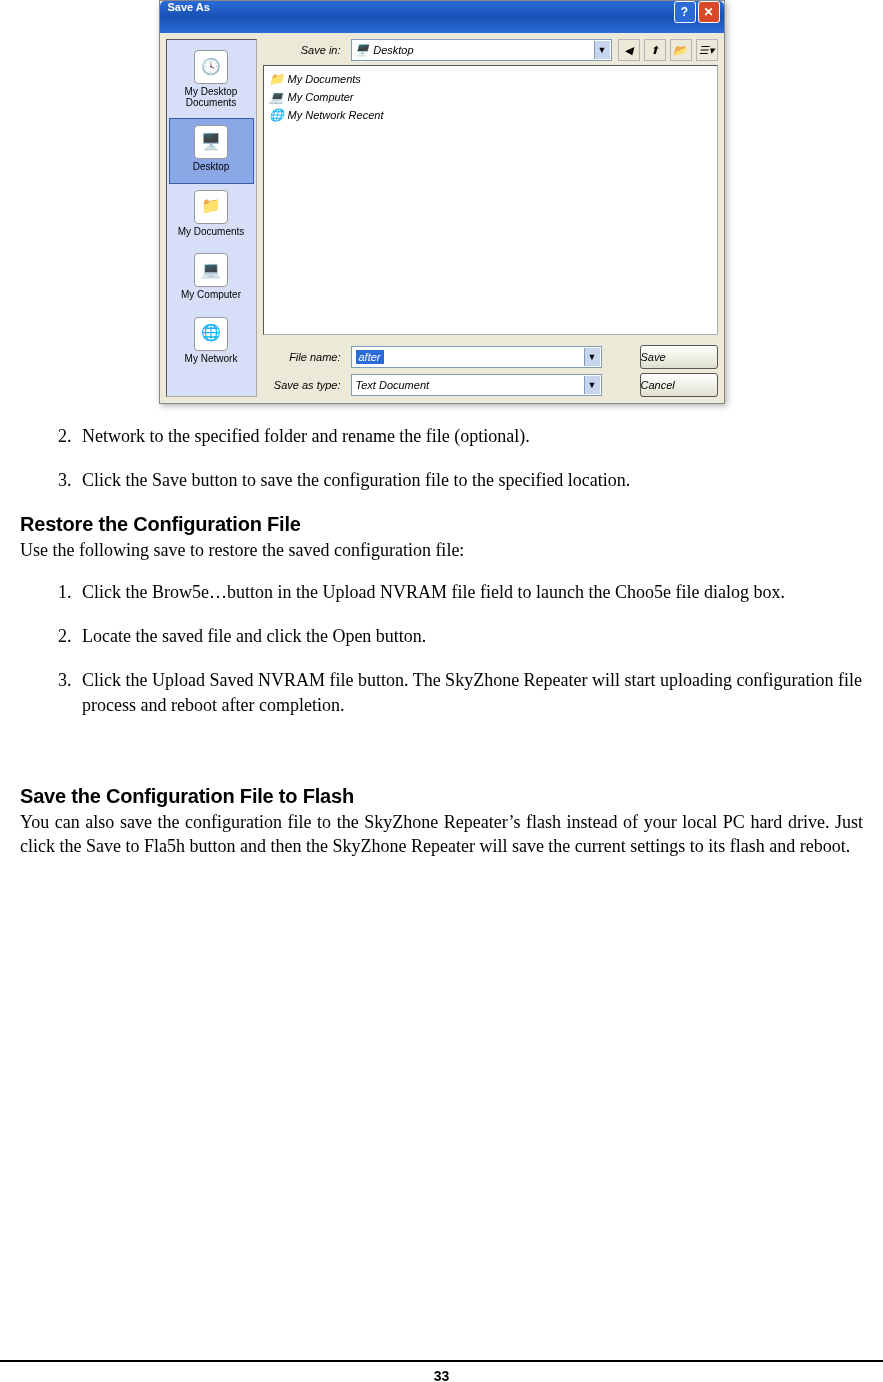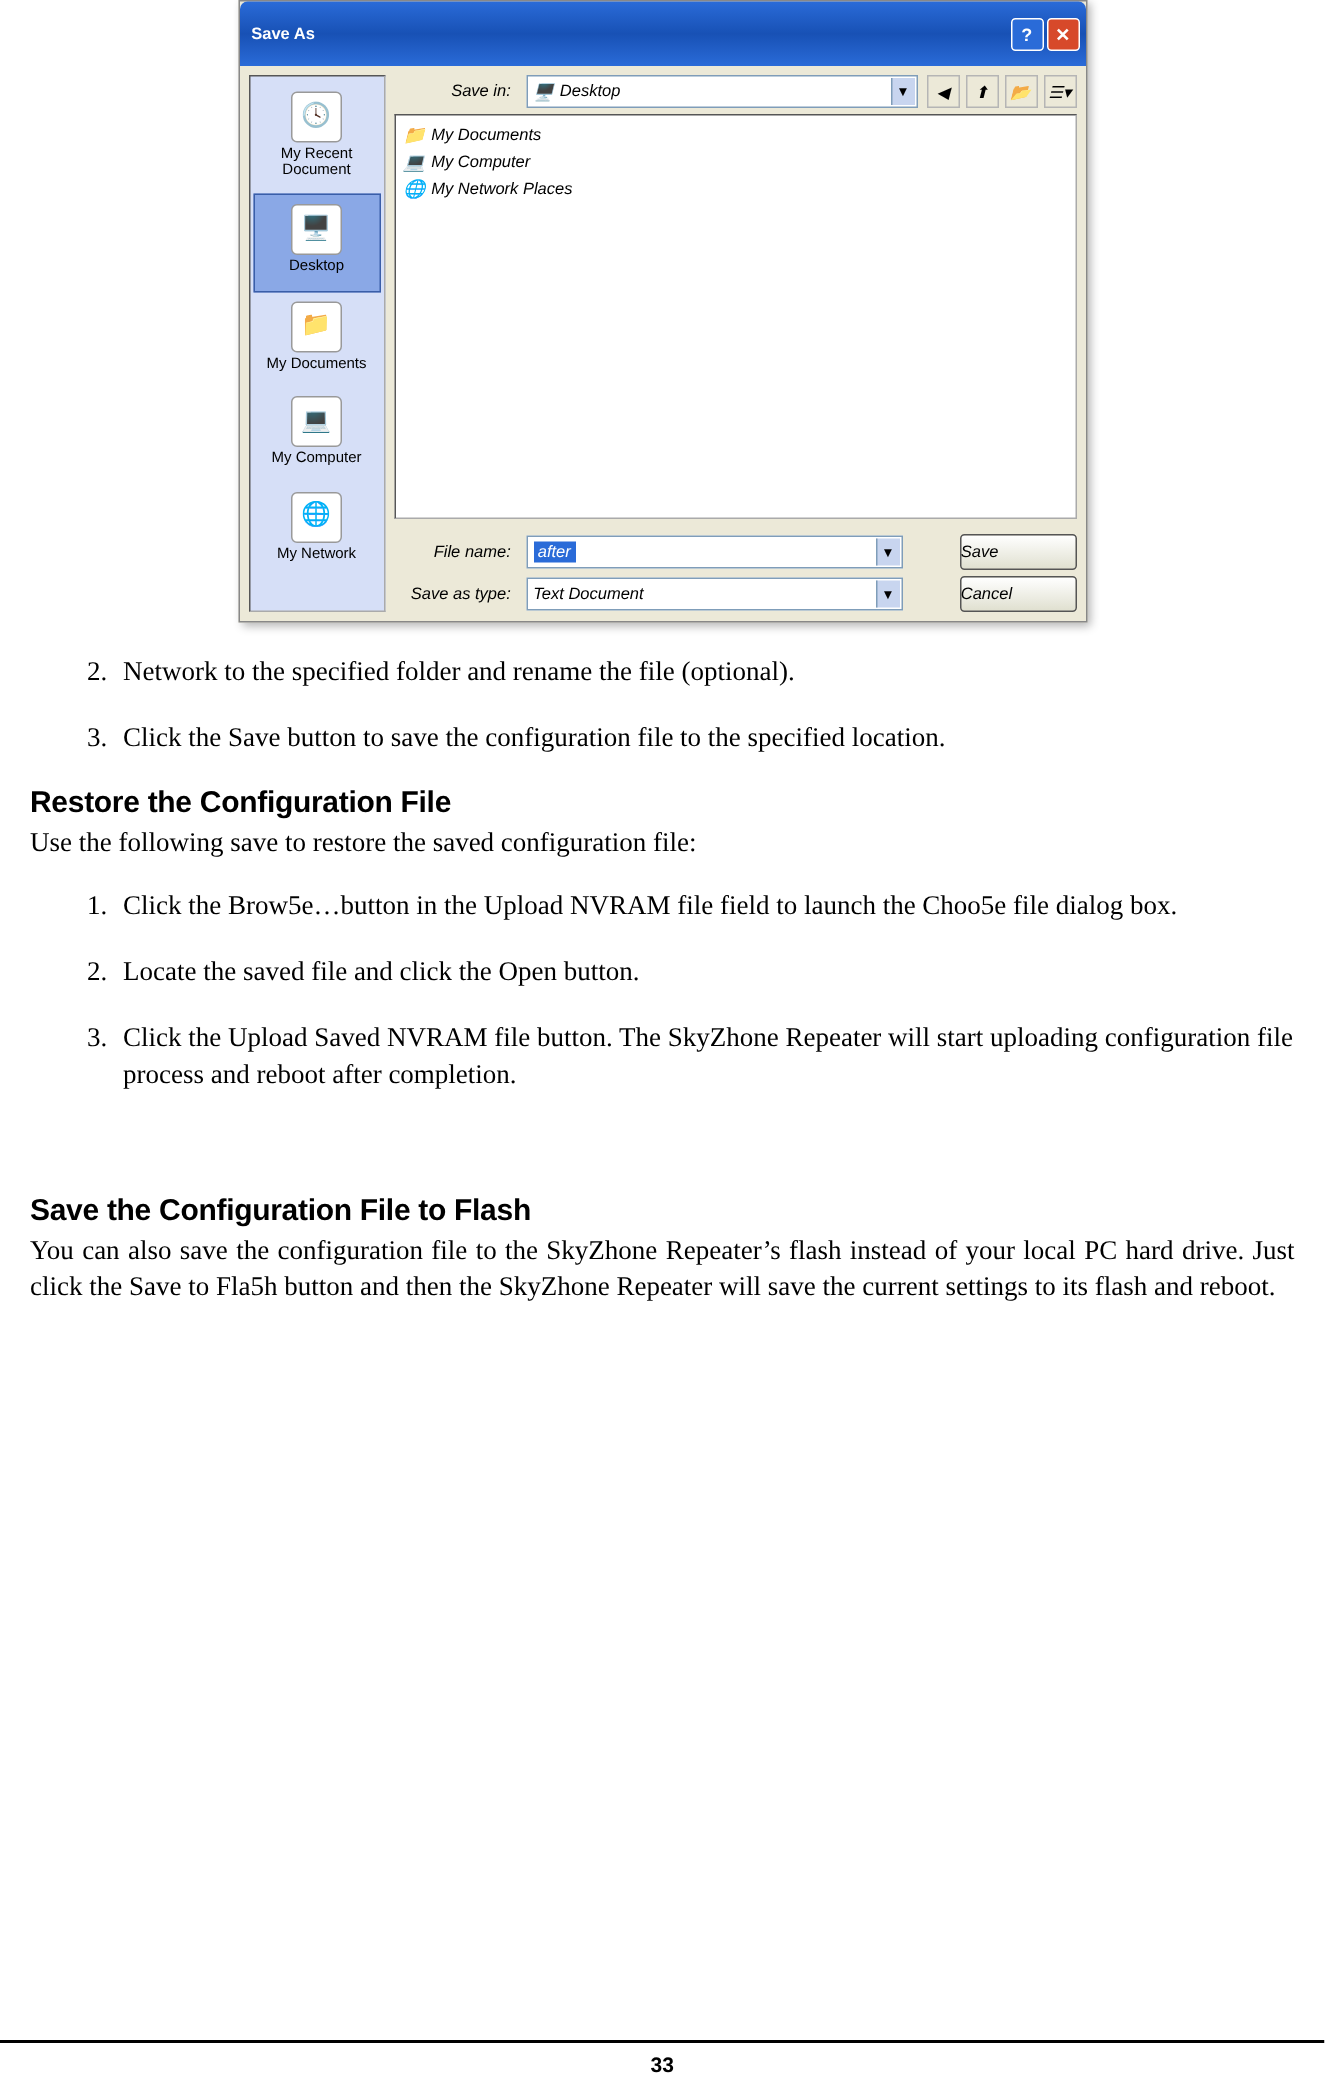--- a/index.html
+++ b/index.html
@@ -24,23 +24,23 @@
     margin: 0 auto 20px auto;
     border: 1px solid #888;
     box-shadow: 2px 2px 6px rgba(0,0,0,0.3);
     background: #ece9d8;
     font-family: Tahoma, Arial, sans-serif;
     font-size: 11px;
   }
   .titlebar {
     background: linear-gradient(to bottom, #2a6bd8 0%, #1851b5 50%, #2a6bd8 100%);
     color: #fff;
-    height: 43px;
-    display: flex;
-    align-items: center;
+    height: 32px;
+    display: flex;
+    align-items: flex-start;
     padding: 0 4px 0 8px;
     font-weight: bold;
     border-top-left-radius: 5px;
     border-top-right-radius: 5px;
   }
   .titlebar .title { flex: 1; }
   .titlebar .tb-btn {
     width: 20px; height: 20px;
     margin-left: 2px;
     border: 1px solid #fff;
@@ -212,21 +212,21 @@
           <span>?</span>
         </div>
       <div class="tb-btn tb-close">
           <span>✕</span>
         </div>
     </div>
     <div class="dlg-body">
       <div class="sidebar">
         <div class="sb-item">
           <div class="sb-icon">🕓</div>
-          <span>My Recent Document</span>
+          <span>My Desktop Documents</span>
         </div>
         <div class="sb-item sel">
           <div class="sb-icon">🖥️</div>
           <span>Desktop</span>
         </div>
         <div class="sb-item">
           <div class="sb-icon">📁</div>
           <span>My Documents</span>
         </div>
         <div class="sb-item">
@@ -259,21 +259,21 @@
           <div class="fl-item">
             <span class="fl-icon">📁</span>
             <span>My Documents</span>
           </div>
           <div class="fl-item">
             <span class="fl-icon">💻</span>
             <span>My Computer</span>
           </div>
           <div class="fl-item">
             <span class="fl-icon">🌐</span>
-            <span>My Network Places</span>
+            <span>My Network Recent</span>
           </div>
         </div>
 
         <div class="bottomrows">
           <div class="brow">
             <span class="lbl">File name:</span>
             <div class="combo">
               <span class="filename-combo-val">after</span>
               <span class="dd">▼</span>
             </div>

